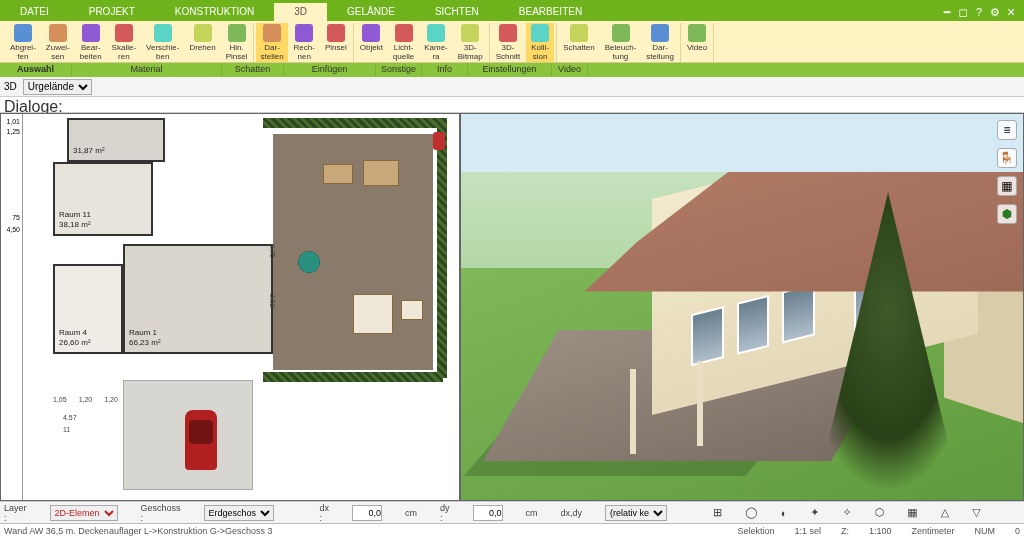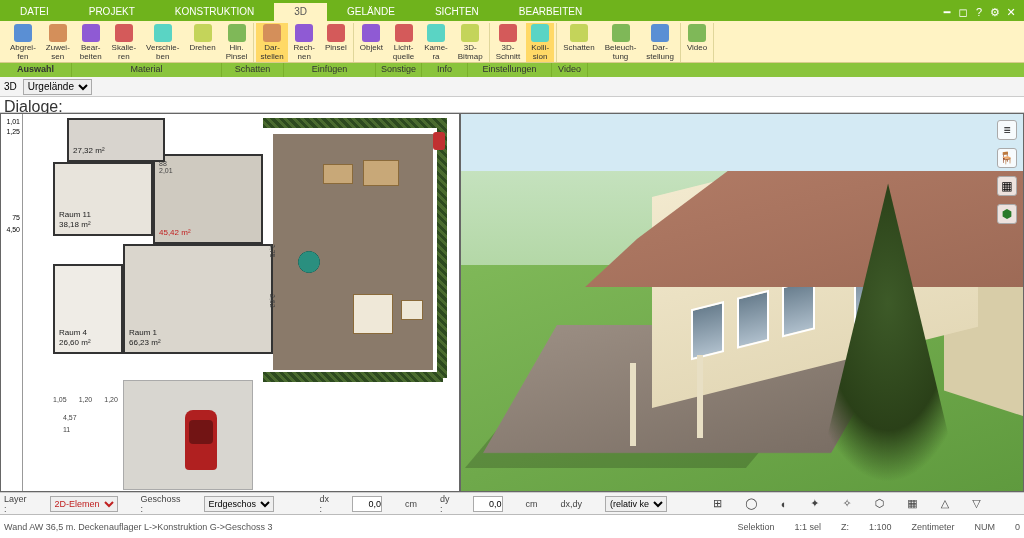--- a/index.html
+++ b/index.html
@@ -76,21 +76,21 @@
 
 
 .bottom-bar { background: #f4f4f4; border-top: 1px solid #ccc; height: 22px; display: flex; align-items: center; padding: 0 4px; gap: 23px; font-size: 9px; color: #444; }
 .bottom-bar select, .bottom-bar input { font-size: 9px; height: 16px; border: 1px solid #aaa; }
 .bottom-bar input { width: 30px; text-align: right; }
 .bottom-bar .sep { width: 1px; height: 16px; background: #ccc; }
 .bottom-bar .ico { width: 16px; height: 16px; display: inline-flex; align-items: center; justify-content: center; font-size: 11px; cursor: pointer; }
 .red { color: #c02020; }
 
 
-.status-bar { background: #fff; border-top: 1px solid #bbb; height: 24px; display: flex; align-items: center; padding: 0 4px; font-size: 9px; color: #555; gap: 20px; }
+.status-bar { background: #fff; border-top: 1px solid #bbb; height: 15px; display: flex; align-items: center; padding: 0 4px; font-size: 9px; color: #555; gap: 20px; }
 .status-bar .fill { flex: 1; }
 </style>
 </head>
 <body>
 
 <div class="accent-bar"></div>
 
 <div class="tab-row">
 
   <div class="tab">DATEI</div>
@@ -246,29 +246,25 @@
           <div class="tick" style="top: 100px;">75</div>
           <div class="tick" style="top: 112px;">4,50</div>
         </div>
       <div class="fp-canvas">
           <div class="room" style="left: 100px; top: 130px; width: 150px; height: 110px; background: rgb(218, 214, 205);">
             <div class="rlabel">Raum 1<br><span>66,23 m²</span></div>
           </div>
           <div class="room" style="left: 30px; top: 150px; width: 70px; height: 90px; background: rgb(239, 236, 230);">
             <div class="rlabel">Raum 4<br><span>26,60 m²</span></div>
           </div>
-          <div class="room" style="left: 130px; top: 40px; width: 110px; height: 90px; background: rgb(207, 202, 192);">
-            <div class="rlabel"><span style="color:#c02020">45,42 m²</span></div>
-            <div style="position: absolute; left: 4px; top: 4px; font-size: 7px; color: rgb(68, 68, 68);">88<br>2,01</div>
-          </div>
           <div class="room" style="left: 30px; top: 48px; width: 100px; height: 74px; background: rgb(232, 228, 220);">
             <div class="rlabel">Raum 11<br><span>38,18 m²</span></div>
           </div>
           <div class="room" style="left: 44px; top: 4px; width: 98px; height: 44px; background: rgb(216, 212, 206);">
-            <div class="rlabel"><span>27,32 m²</span></div>
+            <div class="rlabel"><span>31,87 m²</span></div>
           </div>
 
         <div class="hedge" style="left:240px;top:4px;width:180px;height:10px"></div>
         <div class="hedge" style="left:414px;top:4px;width:10px;height:260px"></div>
         <div class="hedge" style="left:240px;top:258px;width:180px;height:10px"></div>
 
         <div class="deck-2d" style="left:250px;top:20px;width:160px;height:236px"></div>
         <div class="bbq" style="left:410px;top:18px"></div>
         <div class="umbrella-2d" style="left:268px;top:130px"></div>
         <div class="furniture" style="left:300px;top:50px;width:30px;height:20px"></div>

